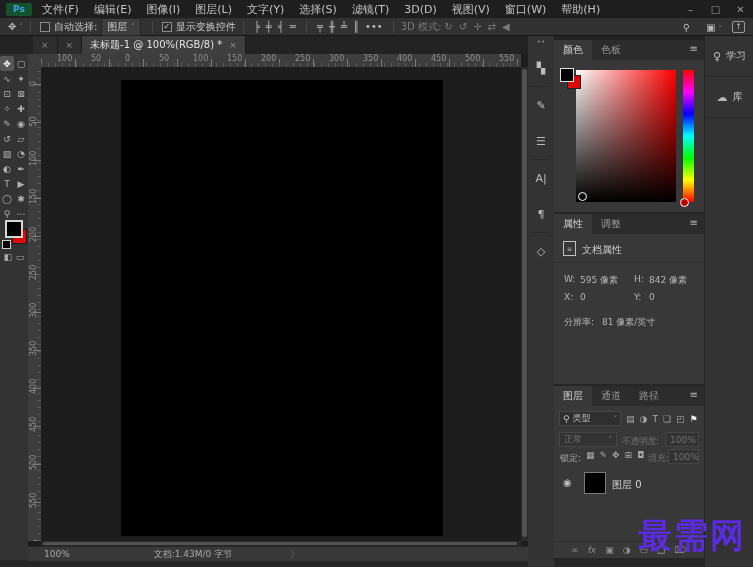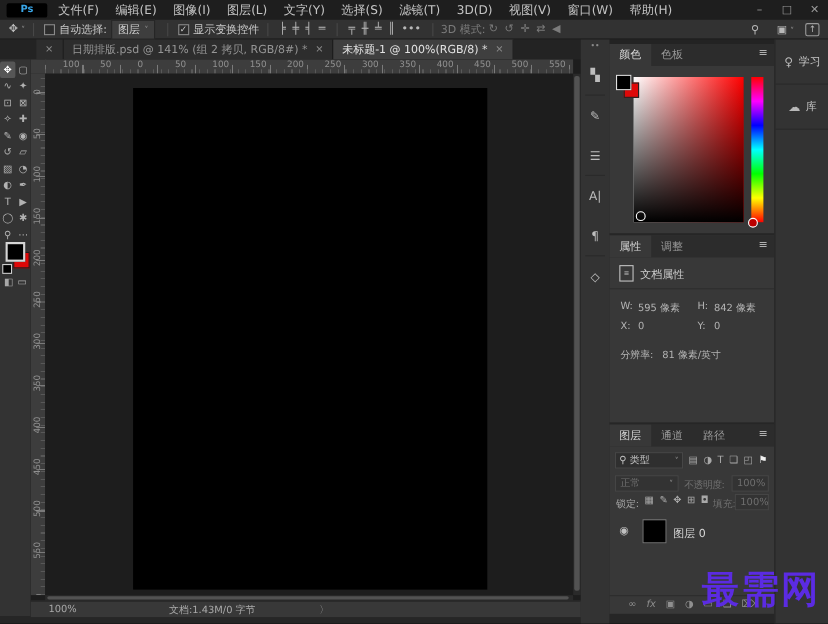--- a/index.html
+++ b/index.html
@@ -1,21 +1,21 @@
 <!DOCTYPE html>
 <html><head>
 <meta charset="utf-8">
 <style>
   html,body{margin:0;padding:0;background:#111;}
   .app{position:relative;width:753px;height:567px;background:#262626;overflow:hidden;
        font-family:"DejaVu Sans","Liberation Sans",sans-serif;color:#c8c8c8;}
   
   .titlebar{position:absolute;left:0;top:0;width:753px;height:18px;background:#1e1e1e;
             display:flex;align-items:center;}
-  .pslogo{width:37px;height:13px;margin:0 10px 0 6px;background:#000000;color:#39a6e8;
+  .pslogo{width:26px;height:13px;margin:0 10px 0 6px;background:#14532d;color:#39a6e8;
           font-size:9px;font-weight:bold;display:flex;align-items:center;justify-content:center;border-radius:2px;}
   .menu{font-size:11px;color:#c4c4c4;margin-right:15px;white-space:nowrap;}
   .winctl{margin-left:auto;display:flex;align-items:center;height:100%;}
   .winbtn{width:25px;text-align:center;font-size:10px;color:#9b9b9b;}
   
   .optionsbar{position:absolute;left:0;top:18px;width:753px;height:18px;background:#323232;
               border-bottom:1px solid #161616;display:flex;align-items:center;font-size:10px;box-sizing:border-box;}
   .osep{width:1px;height:12px;background:#474747;margin:0 7px;}
   .oicon{color:#b8b8b8;font-size:10px;margin:0 3px;}
   .odim{color:#7b7b7b;}
@@ -194,21 +194,20 @@
       </span>
       <span class="sharebox">↑</span>
     </div>
   </div>
 
   <div class="tabbar">
     <div class="tab">
       <span class="tabclose">×</span>
     </div>
     <div class="tab">
-      <span>日期排版.psd @ 141% (组 2 拷贝, RGB/8#) *</span>
       <span class="tabclose">×</span>
     </div>
     <div class="tab active">
       <span>未标题-1 @ 100%(RGB/8) *</span>
       <span class="tabclose">×</span>
     </div>
   </div>
 
   <div class="toolbar">
     <div class="toolgrid">

